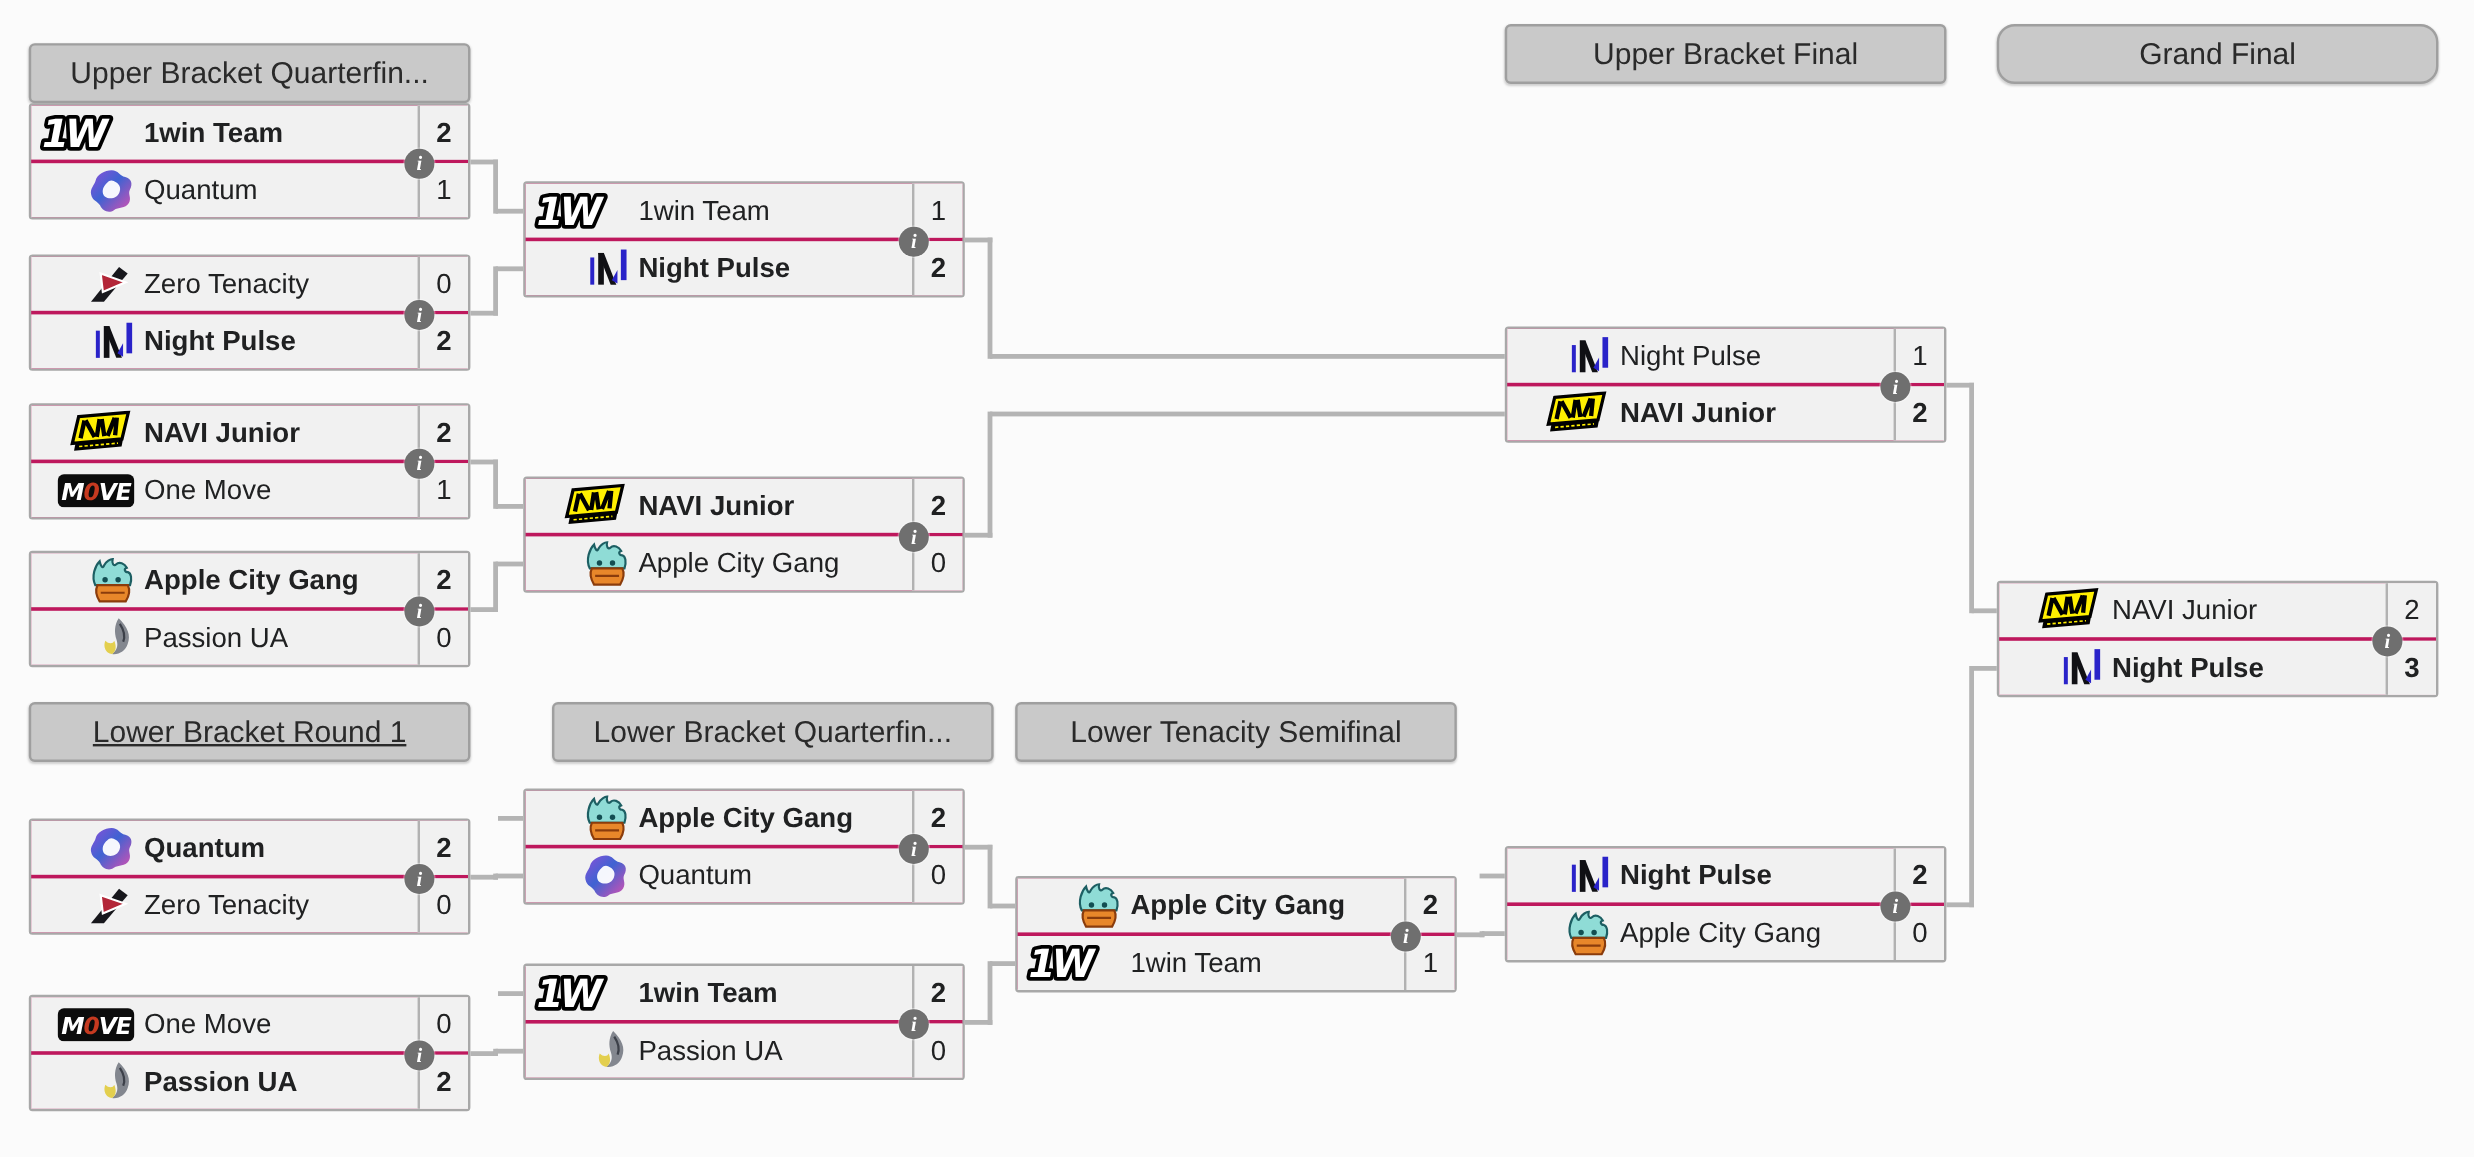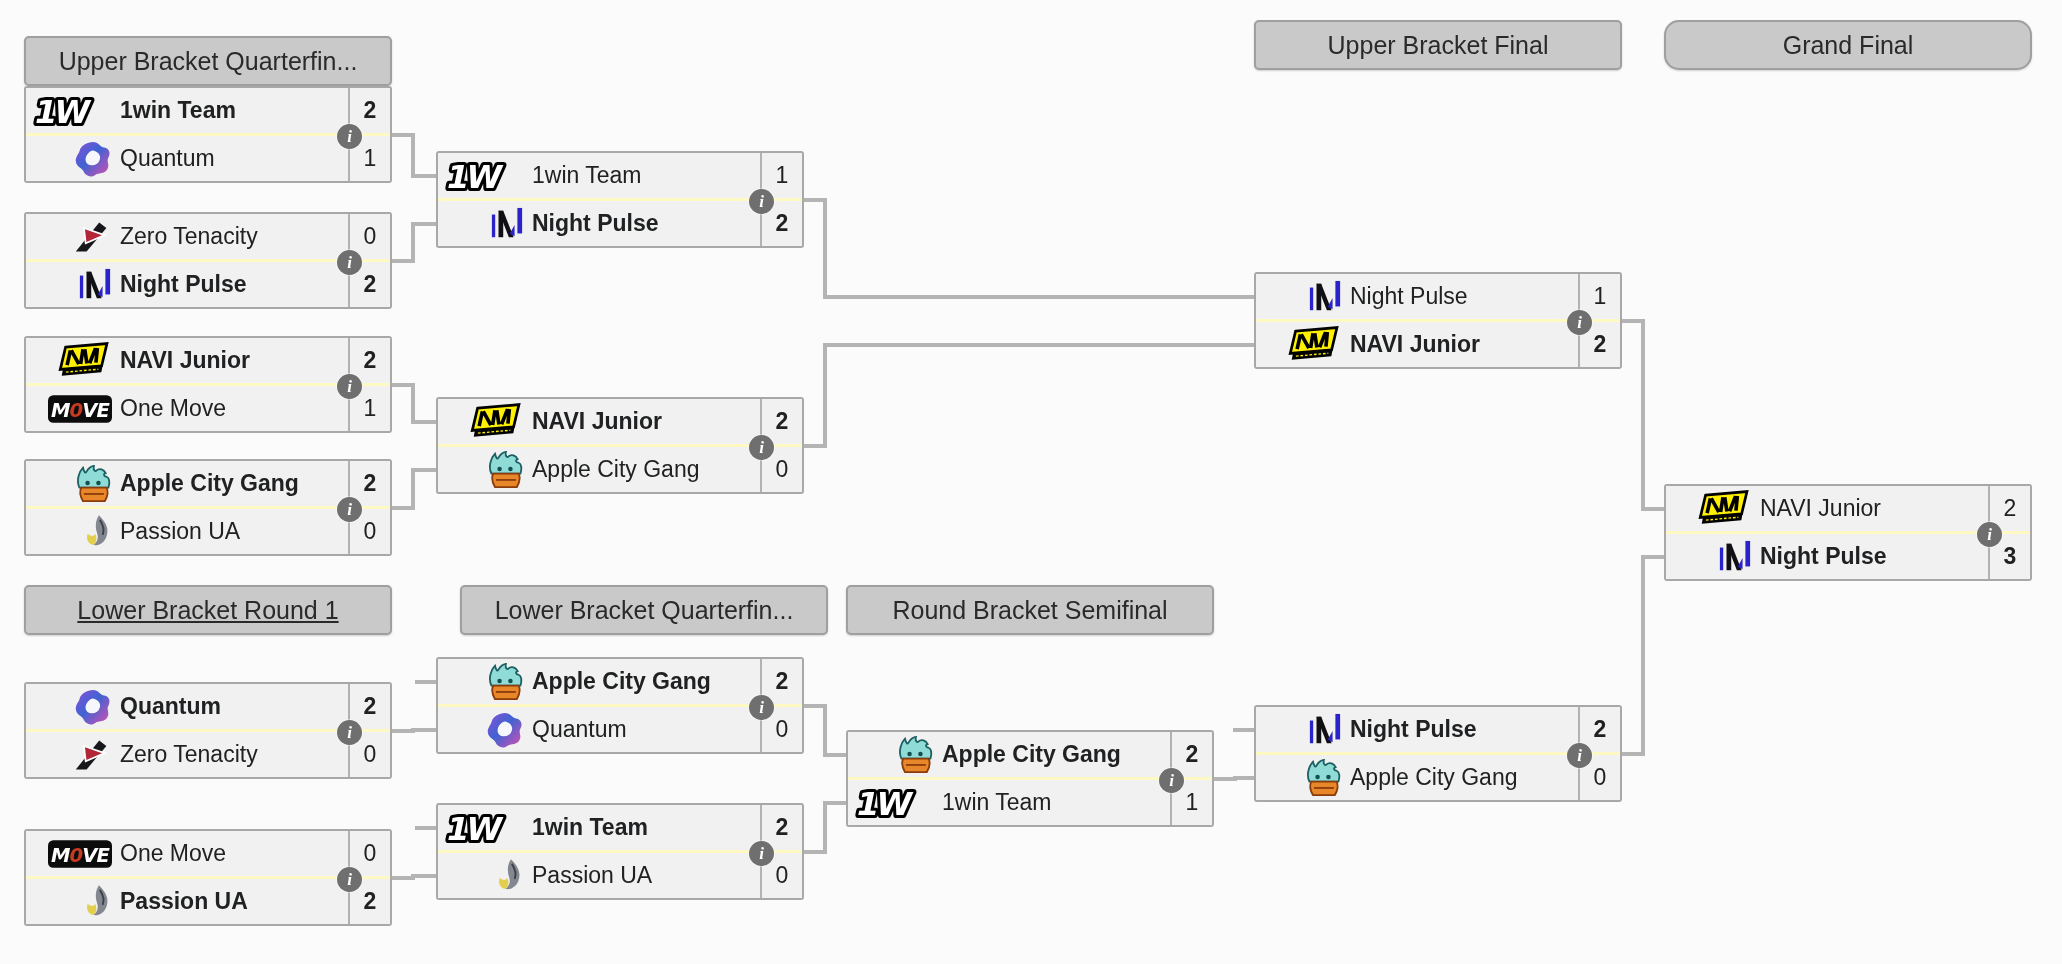--- a/index.html
+++ b/index.html
@@ -9,21 +9,21 @@
   }
   .round-header{
     position:absolute;width:368px;height:50px;box-sizing:border-box;
     background:#c9c9c9;border:2px solid #9f9f9f;border-radius:5px;
     display:flex;align-items:center;justify-content:center;
     font-size:25px;color:#2a2a2a;box-shadow:0 1px 2px rgba(0,0,0,.18);
     white-space:nowrap;overflow:hidden;
   }
   .match{
     position:absolute;width:368px;height:97px;box-sizing:border-box;
-    border:2px solid #a8a8a8;border-radius:3px;background:#fef9c3;
+    border:2px solid #a8a8a8;border-radius:3px;background:#be185d;
   }
   .trow{
     height:45px;background:#f1f1f1;display:flex;align-items:center;
     padding-left:6px;box-sizing:border-box;
   }
   .trow + .trow{margin-top:3px;}
   .tlogo{
     flex:0 0 88px;width:88px;height:44px;display:flex;align-items:center;
     justify-content:flex-end;padding-right:8px;box-sizing:border-box;
   }
@@ -48,21 +48,21 @@
 </style>
 </head>
 <body>
 
 <div class="stage" id="stage">
     <div class="round-header" style="top: 36px; left: 24px;">Upper Bracket Quarterfin...</div>
     <div class="round-header" style="top: 20px; left: 1254px;">Upper Bracket Final</div>
     <div class="round-header" style="top: 20px; left: 1664px; border-radius: 15px;">Grand Final</div>
     <div class="round-header" style="top: 585px; left: 24px; text-decoration: underline;">Lower Bracket Round 1</div>
     <div class="round-header" style="top: 585px; left: 460px;">Lower Bracket Quarterfin...</div>
-    <div class="round-header" style="top: 585px; left: 846px;">Round Bracket Semifinal</div>
+    <div class="round-header" style="top: 585px; left: 846px;">Lower Tenacity Semifinal</div>
     <div class="match" style="left: 24px; top: 86px;">
     <div class="trow winner">
     <span class="tlogo">
           <svg width="84" height="38" viewBox="0 0 104 46">
             <text x="4" y="38" font-size="42" font-weight="900" font-style="italic" fill="#ffffff" stroke="#000000" stroke-width="8" paint-order="stroke" stroke-linejoin="round" letter-spacing="-4" font-family="DejaVu Sans, sans-serif">1W</text>
           </svg>
         </span>
     <span class="tname">1win Team</span>
     <span class="tscore">2</span>
   </div>

